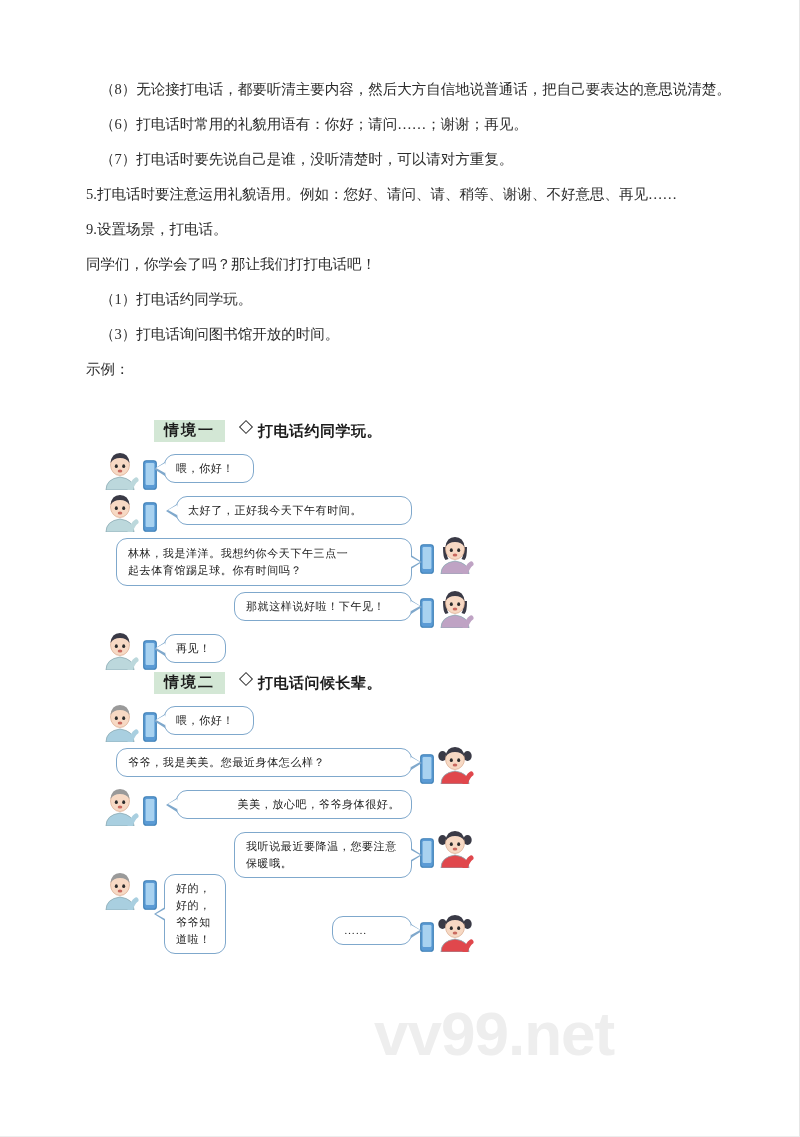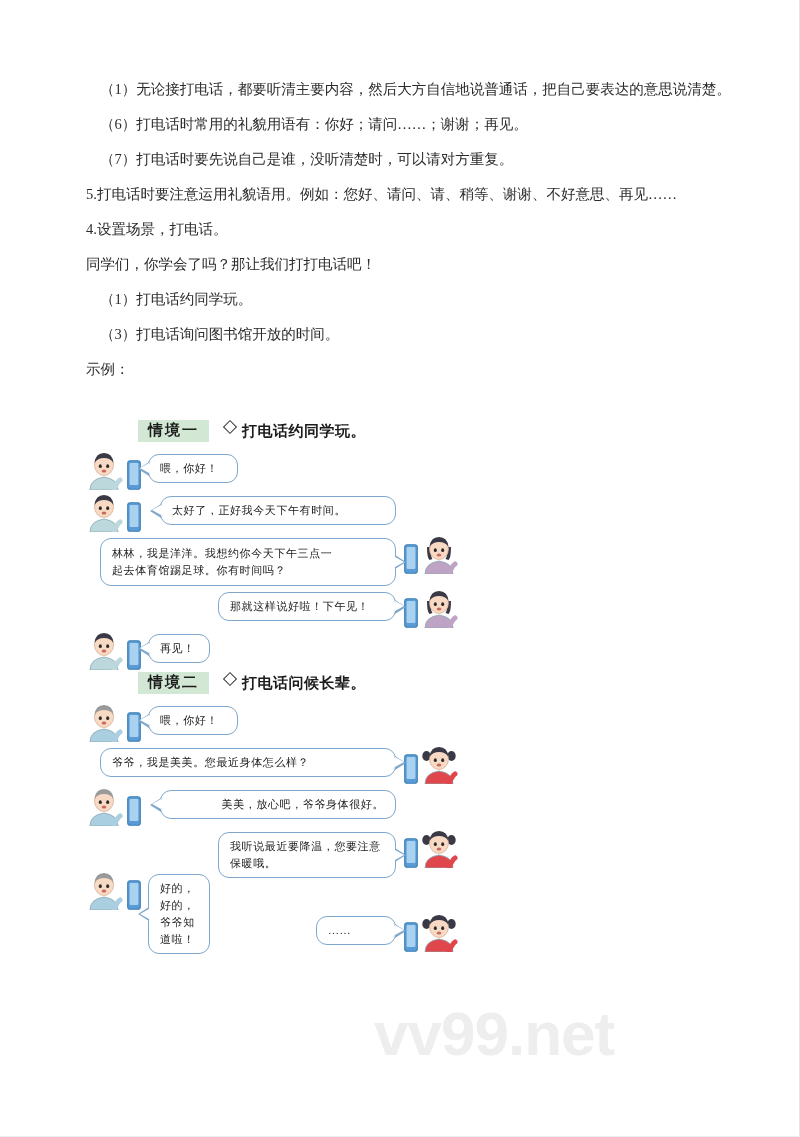--- a/index.html
+++ b/index.html
@@ -52,21 +52,21 @@
     margin: 0 0 11.5px 0;
     text-align: justify;
     font-family: "Liberation Serif", "DejaVu Serif", serif;
   }
   .para.indent { text-indent: 0; padding-left: 14px; }
   .para.noindent { padding-left: 0; }
 
   
   .scene {
     position: absolute;
-    left: 86px;
+    left: 102px;
     width: 660px;
   }
   #scene-1 { top: 420px; }
   #scene-2 { top: 672px; }
 
   .scene-head {
     display: flex;
     align-items: center;
     gap: 16px;
     height: 22px;
@@ -173,25 +173,25 @@
   .actor svg { display: block; }
 </style>
 </head>
 <body>
 
 <div class="page">
 
   <div class="watermark">vv99.net</div>
 
   <div class="body-text">
-    <p class="para indent">（1）无论接打电话，都要听清主要内容，然后大方自信地说普通话，把自己要表达的意思说清楚。</p>
+    <p class="para indent">（8）无论接打电话，都要听清主要内容，然后大方自信地说普通话，把自己要表达的意思说清楚。</p>
     <p class="para indent">（6）打电话时常用的礼貌用语有：你好；请问……；谢谢；再见。</p>
     <p class="para indent">（7）打电话时要先说自己是谁，没听清楚时，可以请对方重复。</p>
     <p class="para noindent">5.打电话时要注意运用礼貌语用。例如：您好、请问、请、稍等、谢谢、不好意思、再见……</p>
-    <p class="para noindent">4.设置场景，打电话。</p>
+    <p class="para noindent">9.设置场景，打电话。</p>
     <p class="para noindent">同学们，你学会了吗？那让我们打打电话吧！</p>
     <p class="para indent">（1）打电话约同学玩。</p>
     <p class="para indent">（3）打电话询问图书馆开放的时间。</p>
     <p class="para noindent">示例：</p>
   </div>
 
   <div class="scene" id="scene-1">
     <div class="scene-head">
       <span class="scene-tag">情境一</span>
       <span class="scene-title">

